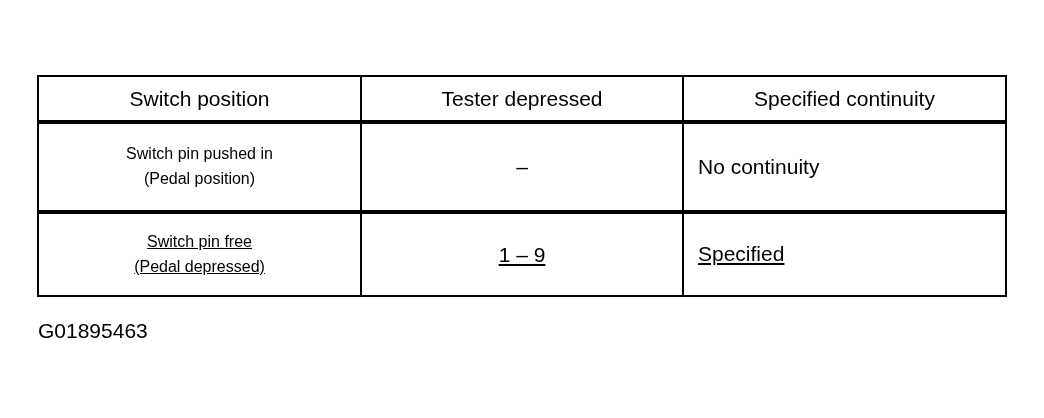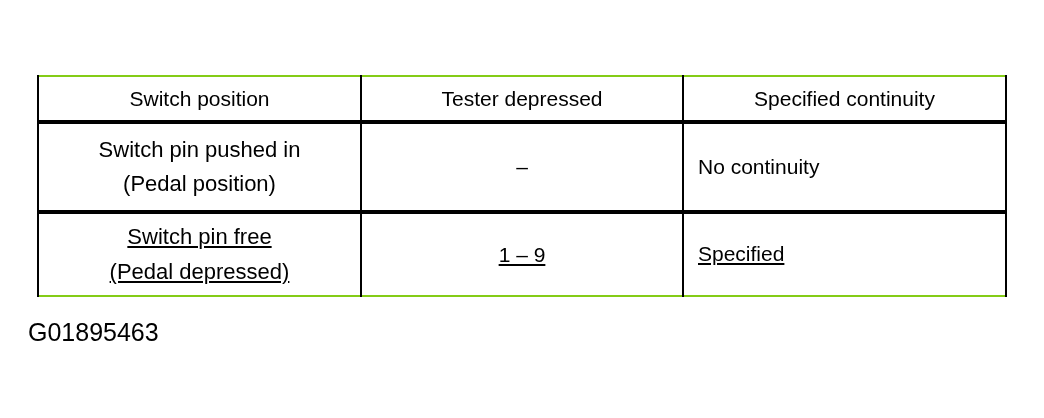--- a/index.html
+++ b/index.html
@@ -18,21 +18,21 @@
   }
 
   #spec-table {
     position: absolute;
     left: 37px;
     top: 75px;
     width: 968px;
     height: 222px;
     border-collapse: collapse;
     table-layout: fixed;
-    border: 2px solid #84cc16;
+    border: 2px solid #000000;
   }
 
   #spec-table td {
     padding: 0;
     margin: 0;
     vertical-align: middle;
     border-left: 2px solid #000000;
     border-right: 2px solid #000000;
   }
 
@@ -50,21 +50,21 @@
 
   .row-body1 { height: 88px; }
   .row-body1 td {
     border-bottom: 4px solid #000000;
   }
 
   .row-body2 { height: 82px; text-decoration: underline; }
 
   .cell-center {
     text-align: center;
-    font-size: 22px;
+    font-size: 16px;
     line-height: 1.55;
   }
   .cell-left {
     text-align: left;
     font-size: 21px;
     padding-left: 14px !important;
     line-height: 1.55;
   }
 
   .cell-stack {
@@ -75,23 +75,23 @@
     white-space: nowrap;
   }
 
   .dash-cell {
     font-size: 21px;
     text-align: center;
   }
 
   #figure-caption {
     position: absolute;
-    left: 28px;
+    left: 38px;
     top: 320px;
-    font-size: 25px;
+    font-size: 21px;
     line-height: 1;
     white-space: nowrap;
   }
 </style>
 </head>
 <body>
 
 <table id="spec-table">
   <colgroup>
     <col class="col-w1">

